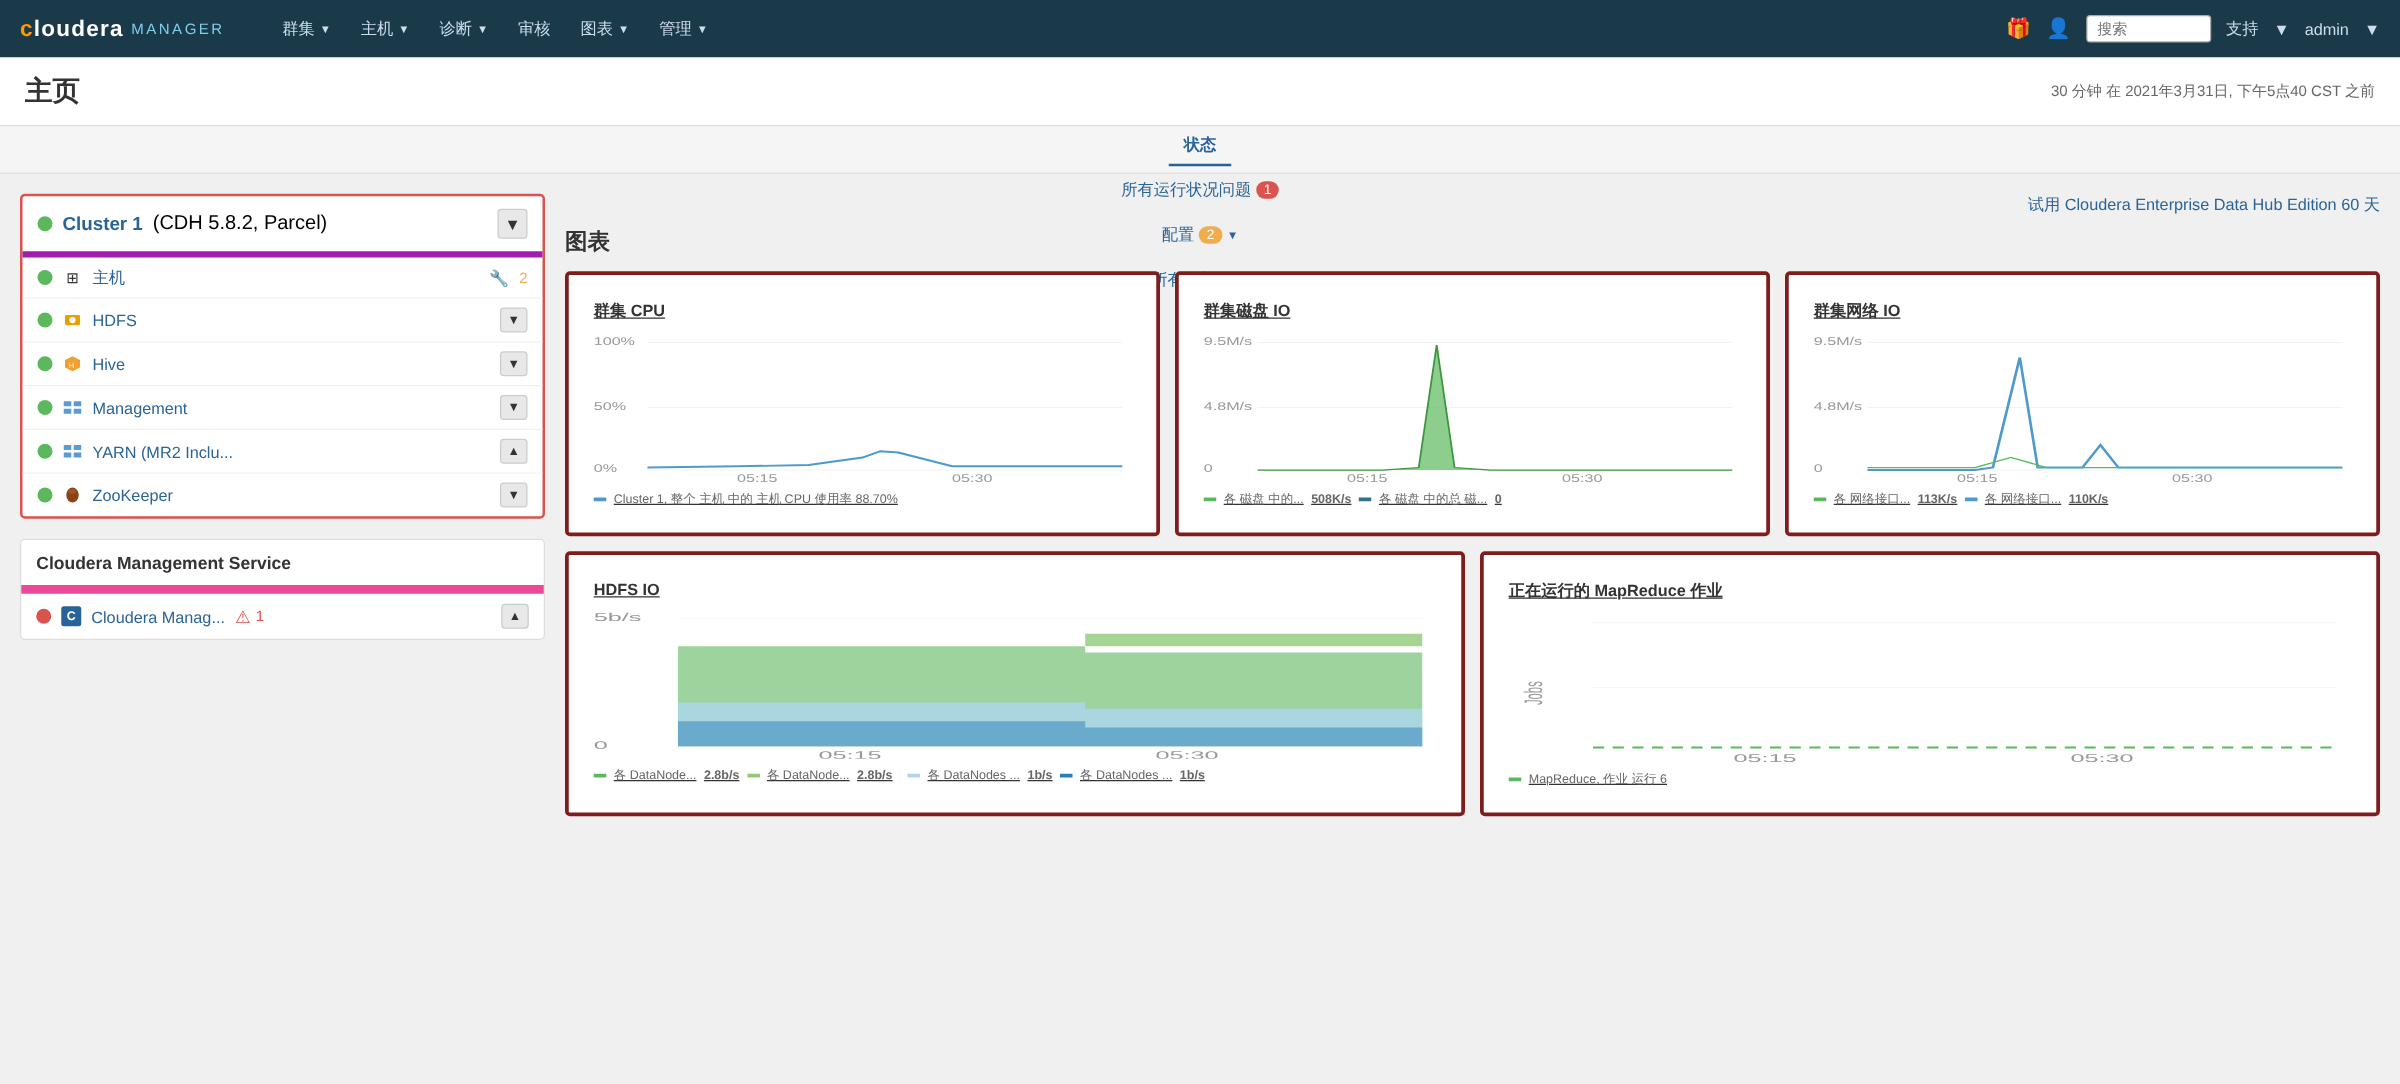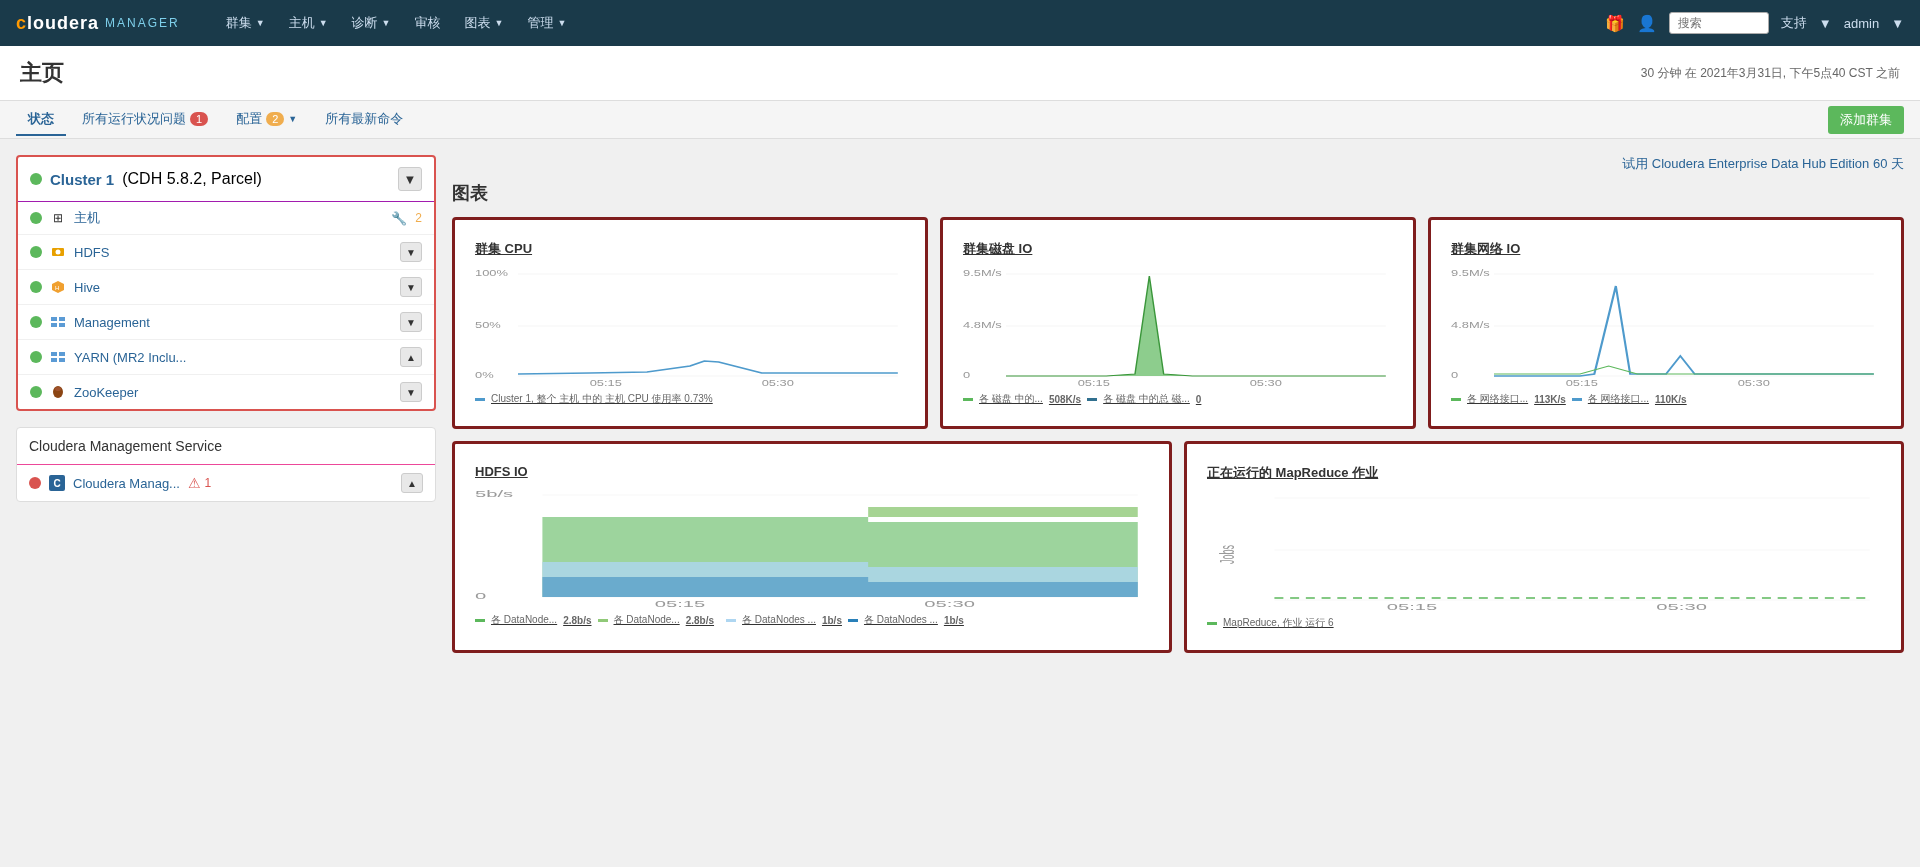--- a/index.html
+++ b/index.html
@@ -100,20 +100,21 @@
 
     
     .tab-bar {
       background: #f5f5f5;
       border-bottom: 1px solid #ddd;
       display: flex;
       align-items: center;
       padding: 0 16px;
       height: 38px;
       gap: 4px;
+      flex-direction: column;
     }
     .tab-item {
       font-size: 13px;
       color: #2a6496;
       padding: 6px 12px;
       cursor: pointer;
       border-bottom: 2px solid transparent;
       display: flex;
       align-items: center;
       gap: 4px;
@@ -166,21 +167,21 @@
       background: #fff;
       border: 2px solid #d9534f;
       border-radius: 4px;
       margin-bottom: 16px;
     }
     .cluster-header {
       display: flex;
       align-items: center;
       padding: 10px 12px;
       gap: 8px;
-      border-bottom: 1px solid #a21caf;
+      border-bottom: 5px solid #a21caf;
       justify-content: center;
     }
     .status-dot {
       width: 12px;
       height: 12px;
       border-radius: 50%;
       flex-shrink: 0;
     }
     .dot-green { background: #5cb85c; }
     .dot-red { background: #d9534f; }
@@ -246,22 +247,22 @@
 
     
     .mgmt-section {
       background: #fff;
       border: 1px solid #ddd;
       border-radius: 4px;
     }
     .mgmt-header {
       padding: 10px 12px;
       font-size: 14px;
-      font-weight: normal;
-      border-bottom: 1px solid #ec4899;
+      font-weight: bold;
+      border-bottom: 7px solid #ec4899;
     }
     .mgmt-row {
       display: flex;
       align-items: center;
       padding: 8px 12px;
       gap: 8px;
     }
     .mgmt-name {
       color: #2a6496;
       font-size: 13px;
@@ -542,21 +543,21 @@
             <line x1="30" y1="110" x2="295" y2="110" stroke="#eee" stroke-width="0.5"></line>
 
             <text x="80" y="120" font-size="9" fill="#999">05:15</text>
             <text x="200" y="120" font-size="9" fill="#999">05:30</text>
 
             <polyline points="30,108 80,107 120,106 150,100 160,95 170,96 200,107 250,107 295,107" fill="none" stroke="#4e9acc" stroke-width="1.5"></polyline>
           </svg>
         </div>
         <div class="chart-legend">
           <span class="legend-dot" style="background:#4e9acc"></span>
-          <span>Cluster 1, 整个 主机 中的 主机 CPU 使用率 0.73%</span>
+          <span>Cluster 1, 整个 主机 中的 主机 CPU 使用率 88.70%</span>
         </div>
       </div>
 
       <div class="chart-card">
         <div class="chart-title">群集磁盘 IO</div>
         <div class="chart-area">
           <svg viewBox="0 0 300 120" preserveAspectRatio="none">
             <text x="0" y="10" font-size="9" fill="#999">9.5M/s</text>
             <text x="0" y="62" font-size="9" fill="#999">4.8M/s</text>
             <text x="0" y="112" font-size="9" fill="#999">0</text>

